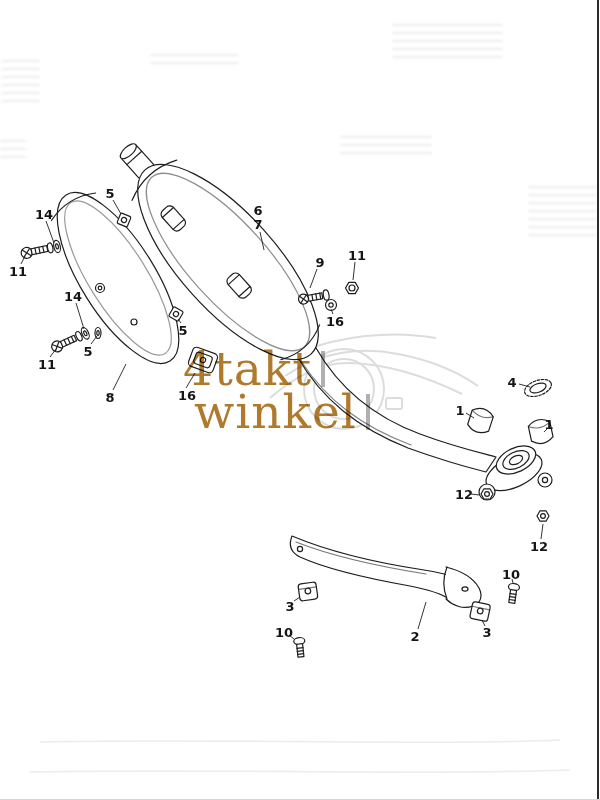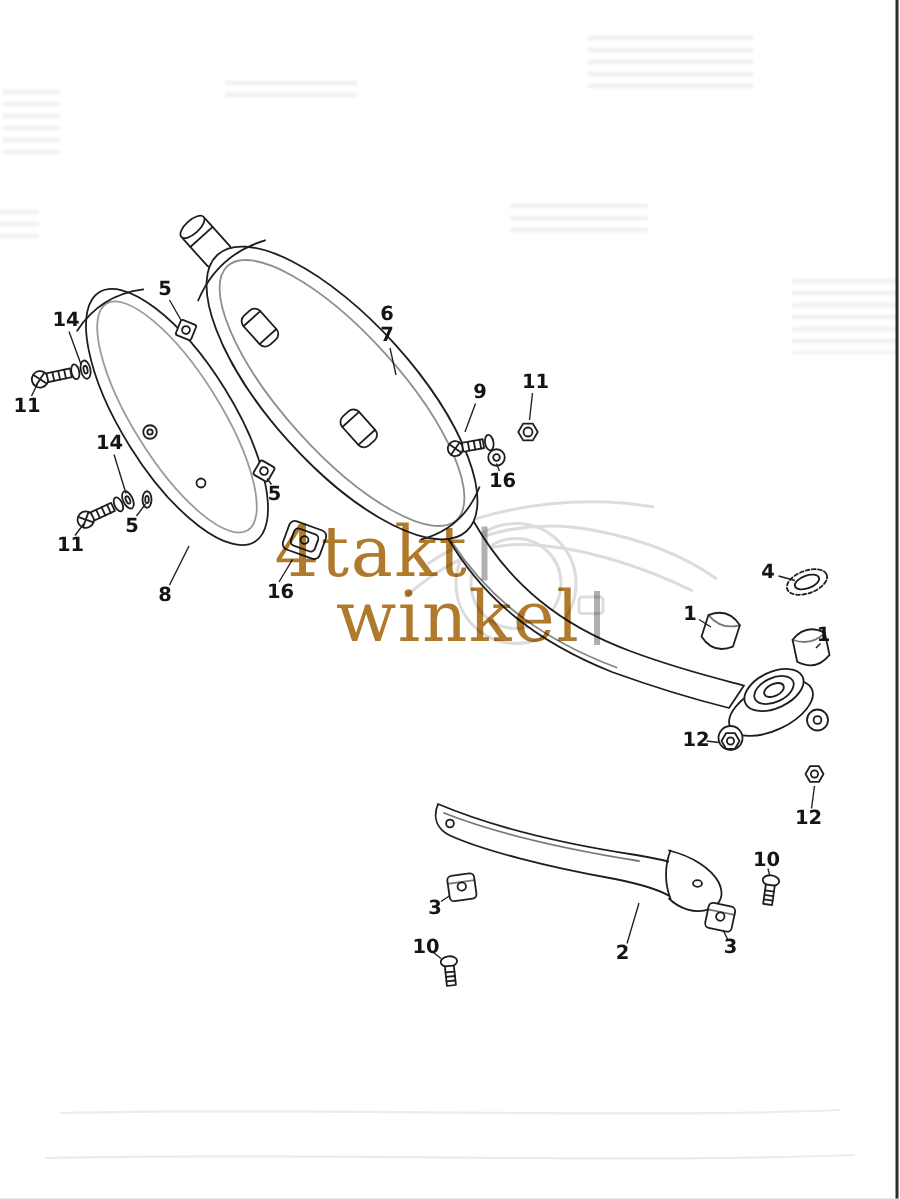--- a/index.html
+++ b/index.html
@@ -14,21 +14,21 @@
     background:repeating-linear-gradient(180deg,
       rgba(160,160,160,.22) 0 2.5px, rgba(0,0,0,0) 2.5px 8px);
   }
   .watermark{
     position:absolute;left:183px;top:347px;z-index:3;
     font-family:"DejaVu Serif",serif;color:#a16207;opacity:.85;
     font-size:47px;line-height:.92;letter-spacing:1px;white-space:nowrap;
     mix-blend-mode:multiply;pointer-events:none;
   }
   .watermark .wline{display:flex;align-items:center;}
-  .watermark .wline2{margin-left:41px;}
+  .watermark .wline2{margin-left:11px;}
   .watermark .bar{display:inline-block;width:4px;height:36px;background:#a2a2a2;margin-left:9px;}
   .callout{
     position:absolute;z-index:4;transform:translate(-50%,-50%);
     font-family:"DejaVu Sans",sans-serif;font-size:13px;font-weight:700;color:#151515;
   }
   .scan-edge-right{position:absolute;right:1px;top:0;width:2px;height:100%;background:#2b2b2b;z-index:5;}
   .scan-edge-bottom{position:absolute;left:0;bottom:0;width:100%;height:1px;background:#d7d7d7;z-index:5;}
 </style>
 </head>
 <body>

